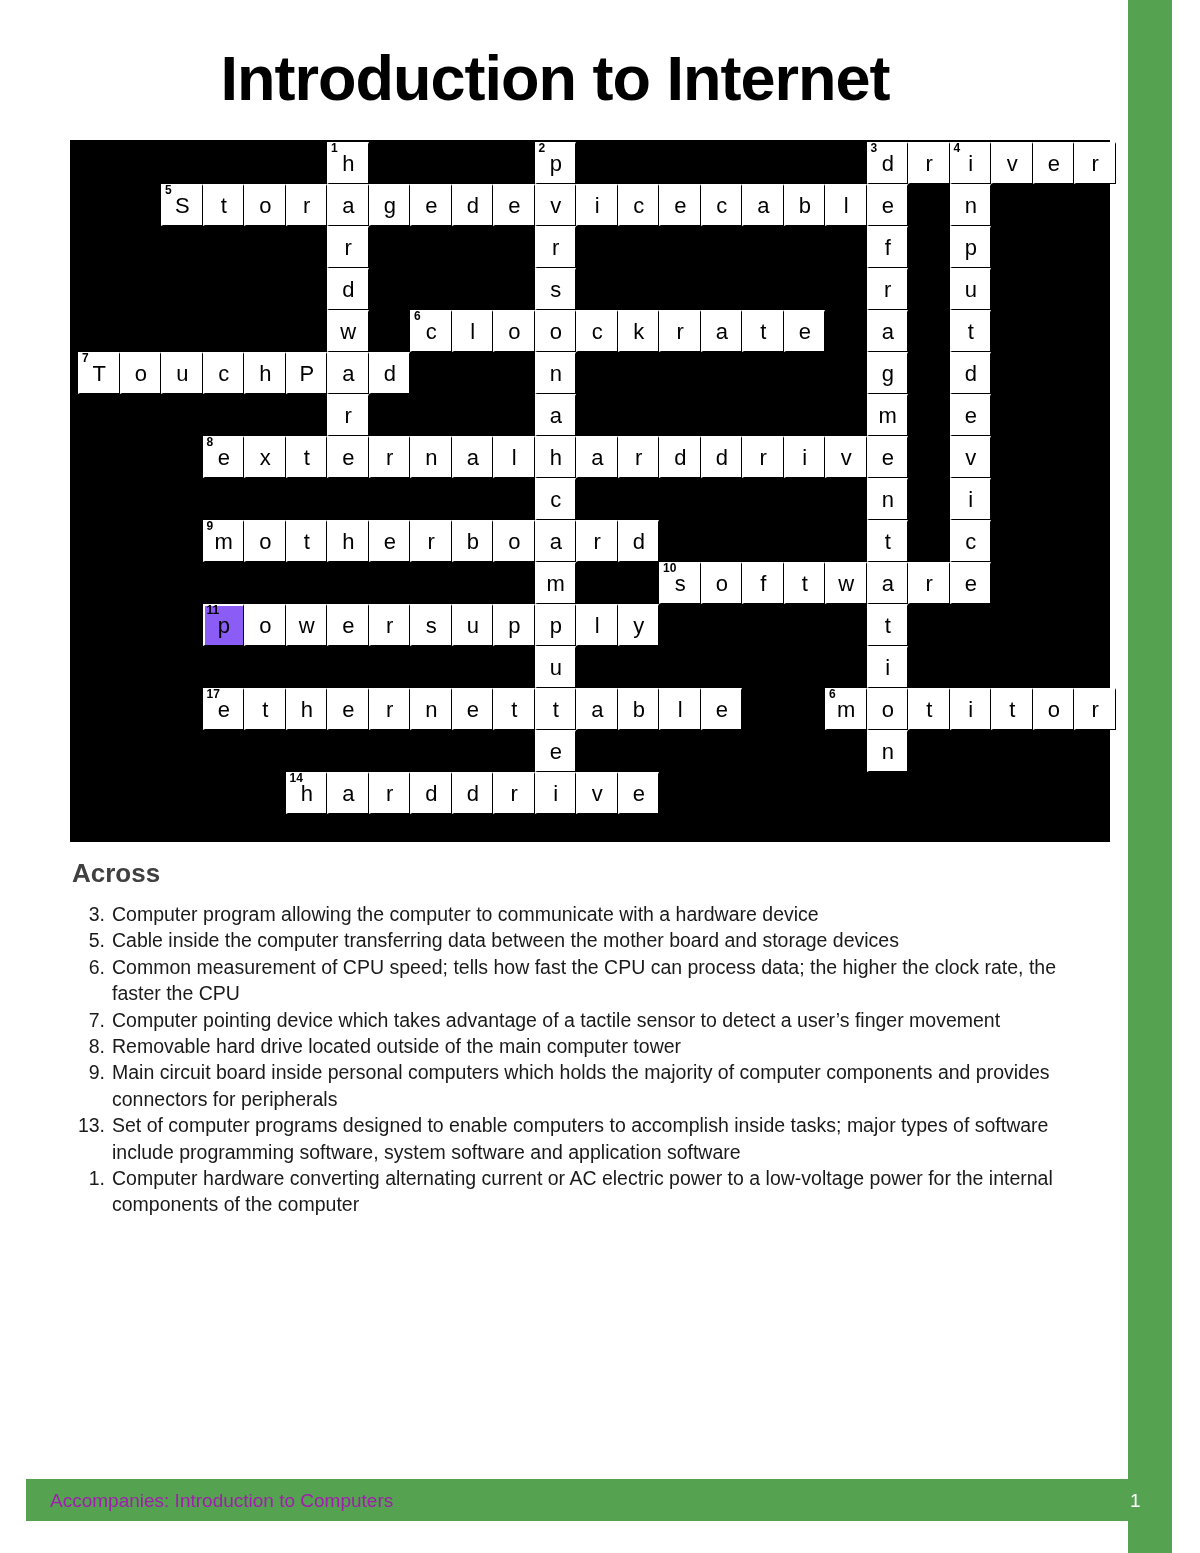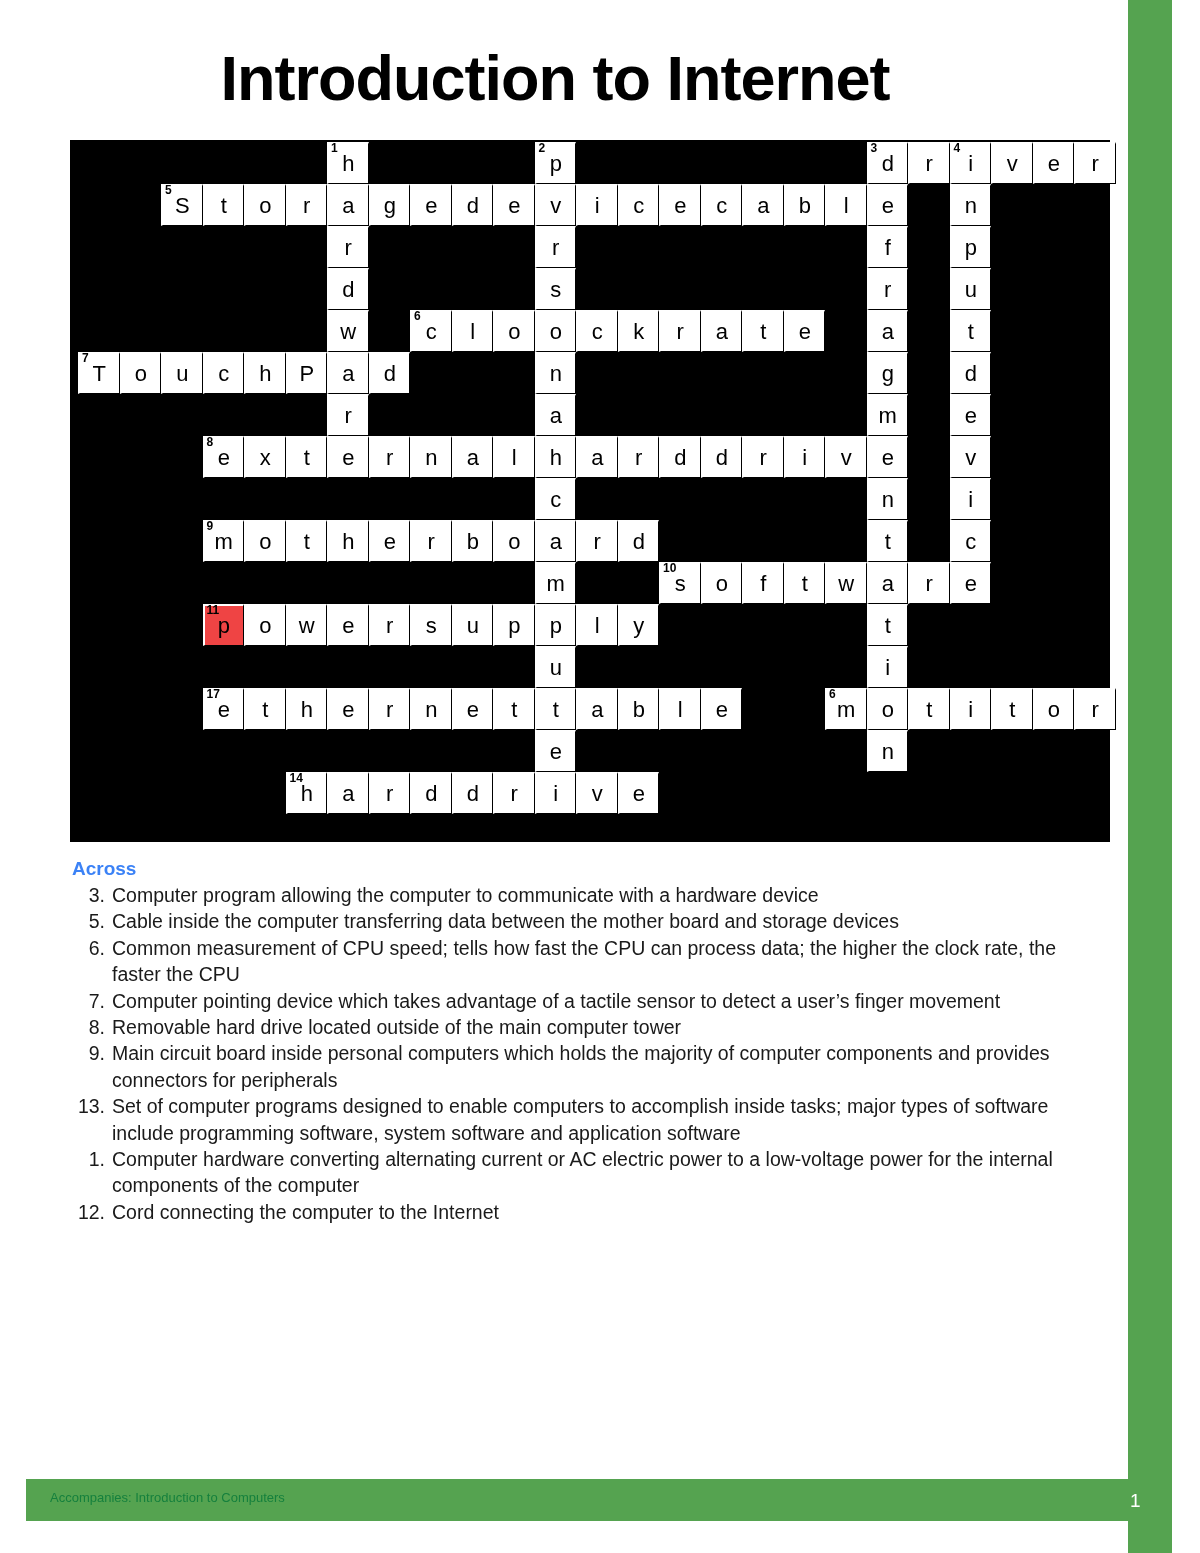--- a/index.html
+++ b/index.html
@@ -67,24 +67,24 @@
     font-family:"Liberation Sans", sans-serif;
   }
 
   
   #clues {
     position:absolute;
     left:72px; top:858px;
     width:985px;
   }
   #clues-heading {
-    font-size:19px;
+    font-size:26px;
     font-weight:bold;
-    color:#3b82f6;
-    margin-bottom:2px;
+    color:#404040;
+    margin-bottom:12px;
     font-family:"Liberation Sans", sans-serif;
   }
   .clue {
     display:flex;
     font-size:19.5px;
     line-height:26.4px;
     color:#1a1a1a;
     font-family:"Liberation Sans", sans-serif;
   }
   .clue .cnum {
@@ -97,22 +97,22 @@
   
   #footer-bar {
     position:absolute;
     left:26px; top:1479px;
     width:1146px; height:42px;
     background:#55a350;
   }
   #footer-text {
     position:absolute;
     left:50px; top:1490px;
-    font-size:13px;
-    color:#15803d;
+    font-size:19px;
+    color:#a21caf;
     font-family:"Liberation Sans", sans-serif;
   }
   #footer-page {
     position:absolute;
     left:1130px; top:1490px;
     width:30px;
     text-align:left;
     font-size:19px;
     color:#ffffff;
     font-family:"Liberation Sans", sans-serif;
@@ -449,21 +449,21 @@
     </div>
     <div class="cell" style="left: 796.5px; top: 422px; background: rgb(255, 255, 255);">
       <span class="letter">a</span>
     </div>
     <div class="cell" style="left: 838px; top: 422px; background: rgb(255, 255, 255);">
       <span class="letter">r</span>
     </div>
     <div class="cell" style="left: 879.5px; top: 422px; background: rgb(255, 255, 255);">
       <span class="letter">e</span>
     </div>
-    <div class="cell" style="left: 132.5px; top: 464px; background: #ef4444;">
+    <div class="cell" style="left: 132.5px; top: 464px; background: #8b5cf6;">
       <span class="num">11</span>
       <span class="letter">p</span>
     </div>
     <div class="cell" style="left: 174px; top: 464px; background: rgb(255, 255, 255);">
       <span class="letter">o</span>
     </div>
     <div class="cell" style="left: 215.5px; top: 464px; background: rgb(255, 255, 255);">
       <span class="letter">w</span>
     </div>
     <div class="cell" style="left: 257px; top: 464px; background: rgb(255, 255, 255);">
@@ -625,22 +625,18 @@
         <span class="ctext">Main circuit board inside personal computers which holds the majority of computer components and provides connectors for peripherals</span>
       </div>
       <div class="clue">
         <span class="cnum">13.</span>
         <span class="ctext">Set of computer programs designed to enable computers to accomplish inside tasks; major types of software include programming software, system software and application software</span>
       </div>
       <div class="clue">
         <span class="cnum">1.</span>
         <span class="ctext">Computer hardware converting alternating current or AC electric power to a low-voltage power for the internal components of the computer</span>
       </div>
-      <div class="clue">
-        <span class="cnum">12.</span>
-        <span class="ctext">Cord connecting the computer to the Internet</span>
-      </div>
     </div>
 </div>
 
 <div id="footer-bar"></div>
 <div id="footer-text">Accompanies: Introduction to Computers</div>
 <div id="footer-page">1</div>
 
 </body></html>

